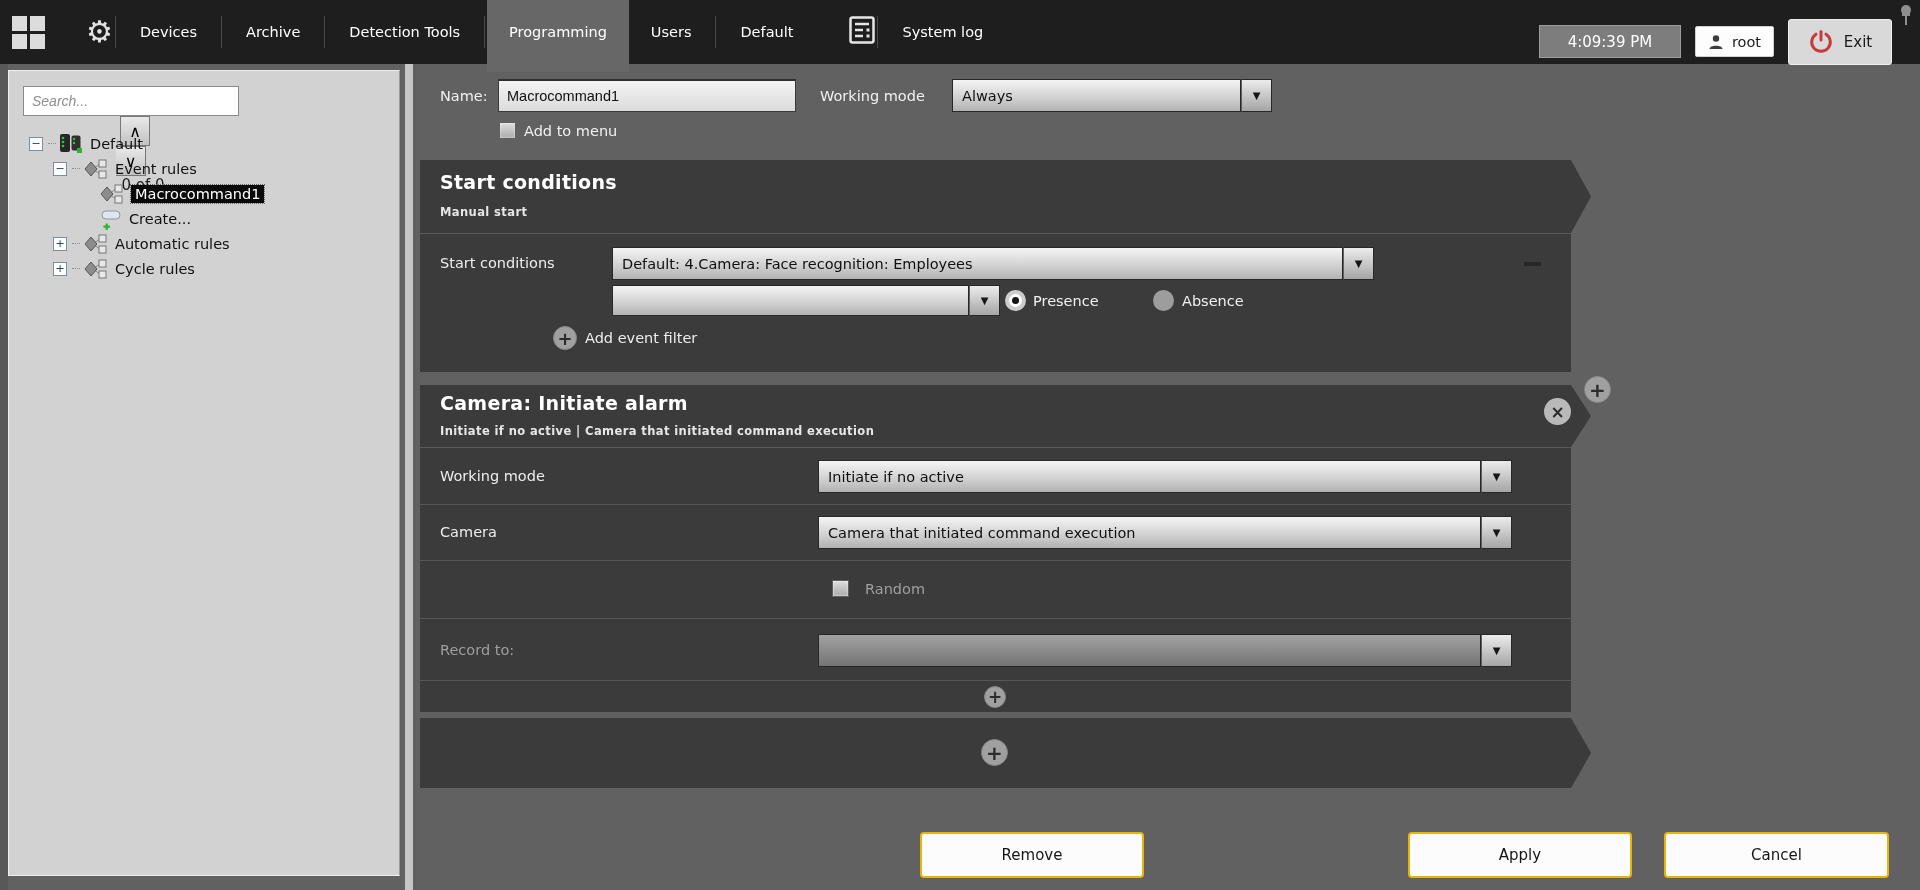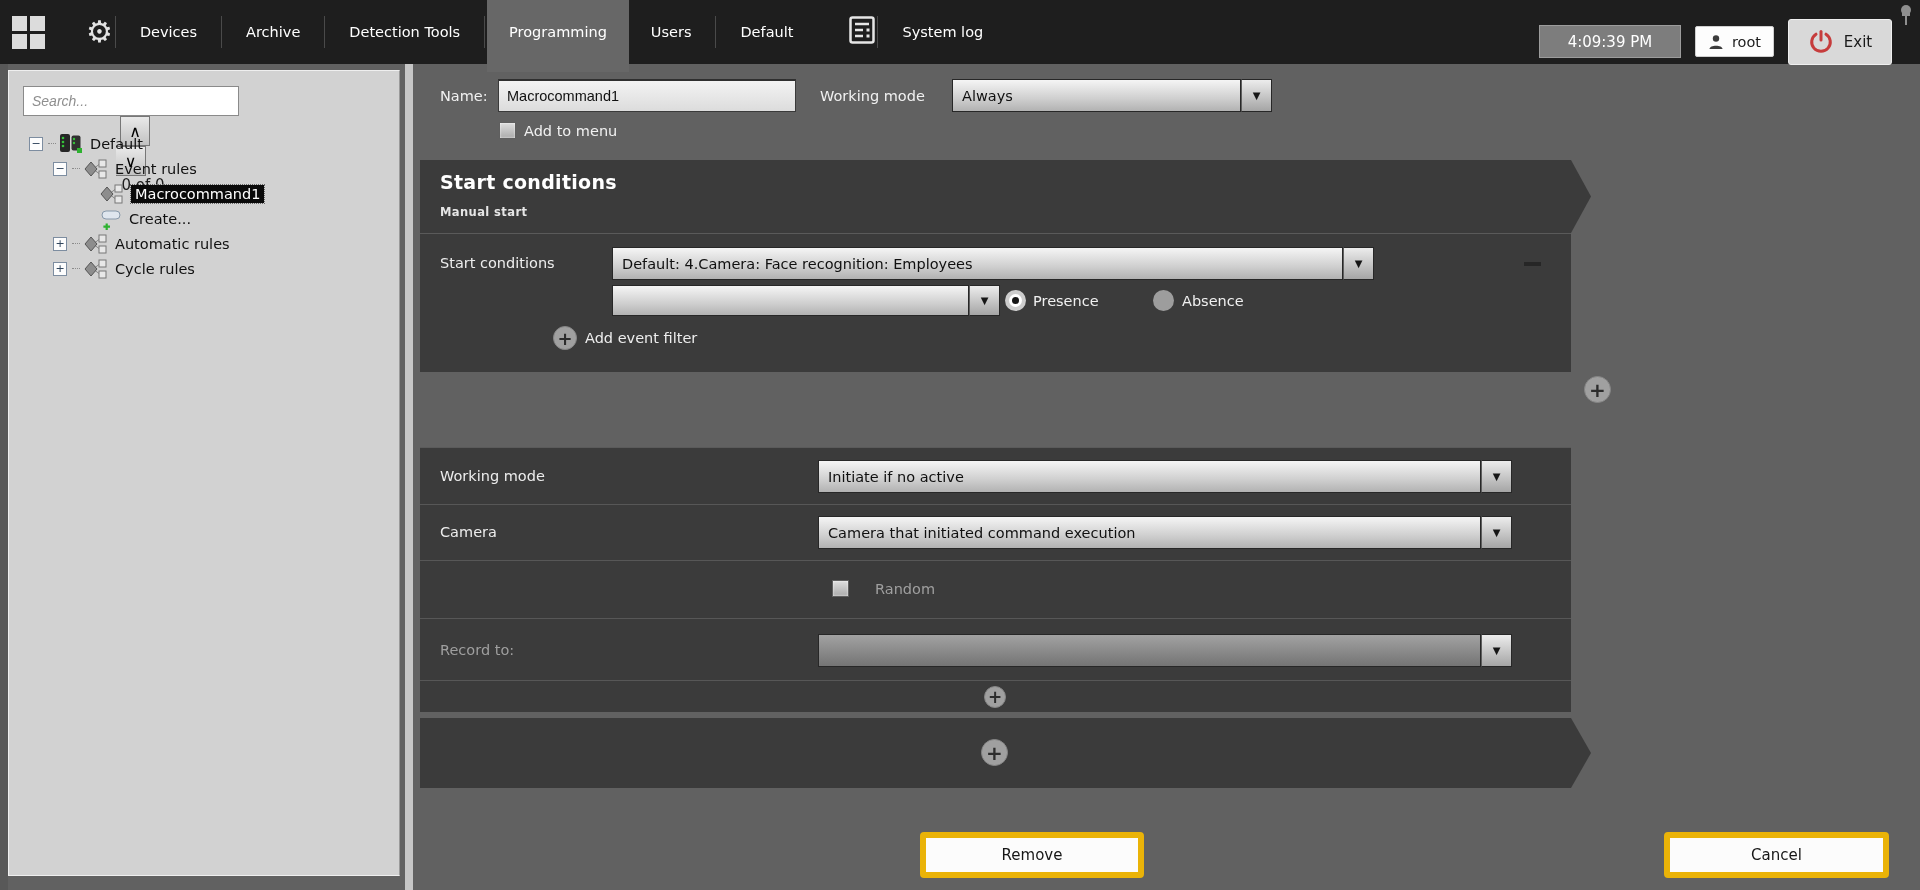--- a/index.html
+++ b/index.html
@@ -63,21 +63,21 @@
   .x-circle { position:absolute; width:27px; height:27px; border-radius:50%; background:#b9b9b9; color:#2c2c2c; display:flex; align-items:center; justify-content:center; font-size:17px; font-weight:bold; cursor:pointer; }
   .minus-btn { position:absolute; width:17px; height:4px; background:#262626; cursor:pointer; }
 
   .radio { position:absolute; width:21px; height:21px; border-radius:50%; cursor:pointer; }
   .radio.on { background:#cdcdcd; }
   .radio.on::after { content:""; position:absolute; left:4px; top:4px; width:13px; height:13px; border-radius:50%; background:#fff; }
   .radio.on::before { content:""; position:absolute; left:7px; top:7px; width:7px; height:7px; border-radius:50%; background:#161616; z-index:1; }
   .radio.off { background:#9d9d9d; }
   .radio-lbl { position:absolute; font-size:14.5px; color:#f0f0f0; cursor:pointer; }
 
-  .bottom-btn { position:absolute; height:46px; background:#fcfcfc; border:6px solid #eab308; border-radius:4px; font-size:15px; color:#161616; display:flex; align-items:center; justify-content:center; cursor:pointer; font-family:inherit; }
+  .bottom-btn { position:absolute; height:46px; background:#fcfcfc; border:2px solid #eab308; border-radius:4px; font-size:15px; color:#161616; display:flex; align-items:center; justify-content:center; cursor:pointer; font-family:inherit; }
 </style>
 </head>
 <body>
 
 <div class="screen">
 
   <div class="topbar">
     <div class="menu-btn">
         <span></span>
         <span></span>
@@ -257,46 +257,52 @@
       <div class="arrow">▼</div>
     </div>
     <div class="radio on" style="left:585px; top:56px;"></div>
     <div class="radio-lbl" style="left:613px; top:59px;">Presence</div>
     <div class="radio off" style="left:733px; top:56px;"></div>
     <div class="radio-lbl" style="left:762px; top:59px;">Absence</div>
     <div class="plus-circle" style="position:absolute; left:133px; top:92px; width:24px; height:24px; font-size:18px;">+</div>
     <div class="sect-lbl" style="left:165px; top:96px;">Add event filter</div>
   </div>
 
+  <div class="band" style="top:385px; height:62px;">
+    <div class="title" style="top:7px;">Camera: Initiate alarm</div>
+    <div class="subtitle" style="top:39px;">Initiate if no active | Camera that initiated command execution</div>
+    <div class="x-circle" style="left:1124px; top:13px;">×</div>
+  </div>
   <div class="plus-circle" style="position:absolute; left:1584px; top:376px; width:27px; height:27px; font-size:20px; z-index:4;">+</div>
   <div class="sect" style="top:447px; height:265px; border-top:1px solid #5a5a5a;">
     <div class="sect-lbl" style="left:20px; top:20px;">Working mode</div>
     <div class="combo" style="left:398px; top:12px; width:694px;">
       <div class="val">Initiate if no active</div>
       <div class="arrow">▼</div>
     </div>
     <div class="row-div" style="top:56px;"></div>
     <div class="sect-lbl" style="left:20px; top:76px;">Camera</div>
     <div class="combo" style="left:398px; top:68px; width:694px;">
       <div class="val">Camera that initiated command execution</div>
       <div class="arrow">▼</div>
     </div>
     <div class="row-div" style="top:112px;"></div>
     <div class="checkbox" style="left:412px; top:132px;"></div>
-    <div class="sect-lbl dim" style="left:455px; top:133px;">Random</div>
+    <div class="sect-lbl dim" style="left:445px; top:133px;">Random</div>
     <div class="row-div" style="top:170px;"></div>
     <div class="sect-lbl dim" style="left:20px; top:194px;">Record to:</div>
     <div class="combo disabled" style="left:398px; top:186px; width:694px;">
       <div class="val"></div>
       <div class="arrow">▼</div>
     </div>
     <div class="row-div" style="top:232px;"></div>
     <div class="plus-circle" style="position:absolute; left:564px; top:238px; width:22px; height:22px; font-size:17px;">+</div>
   </div>
 
   <div class="band" style="top:718px; height:70px;">
     <div class="plus-circle" style="position:absolute; left:561px; top:21px; width:27px; height:27px; font-size:20px;">+</div>
   </div>
 
   <button class="bottom-btn" style="left:920px; top:832px; width:224px;">Remove</button>
+  <button class="bottom-btn" style="left:1408px; top:832px; width:224px;">Apply</button>
   <button class="bottom-btn" style="left:1664px; top:832px; width:225px;">Cancel</button>
 
 </div>
 
 </body></html>

